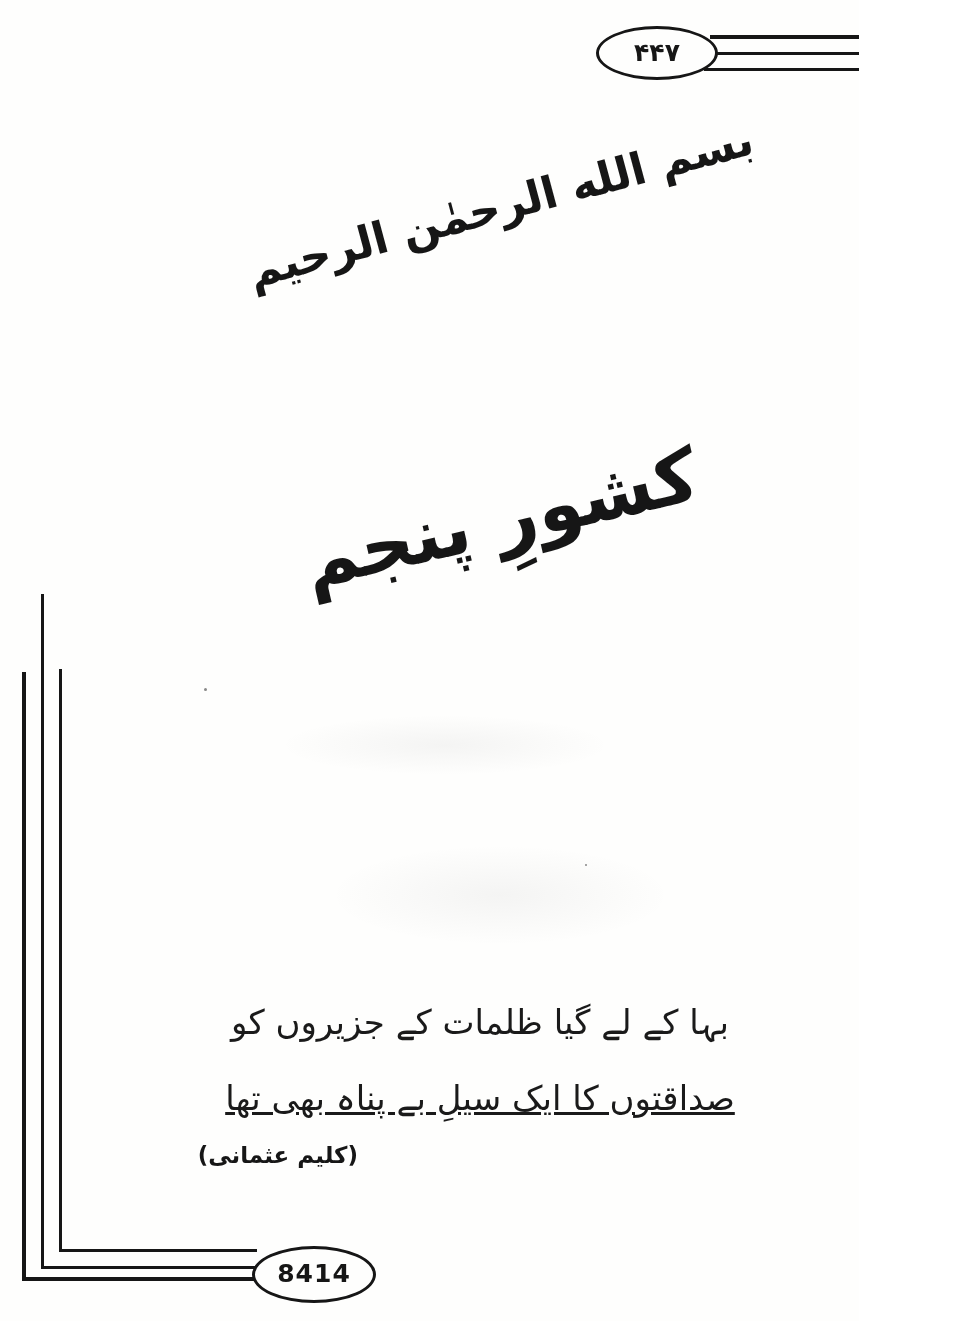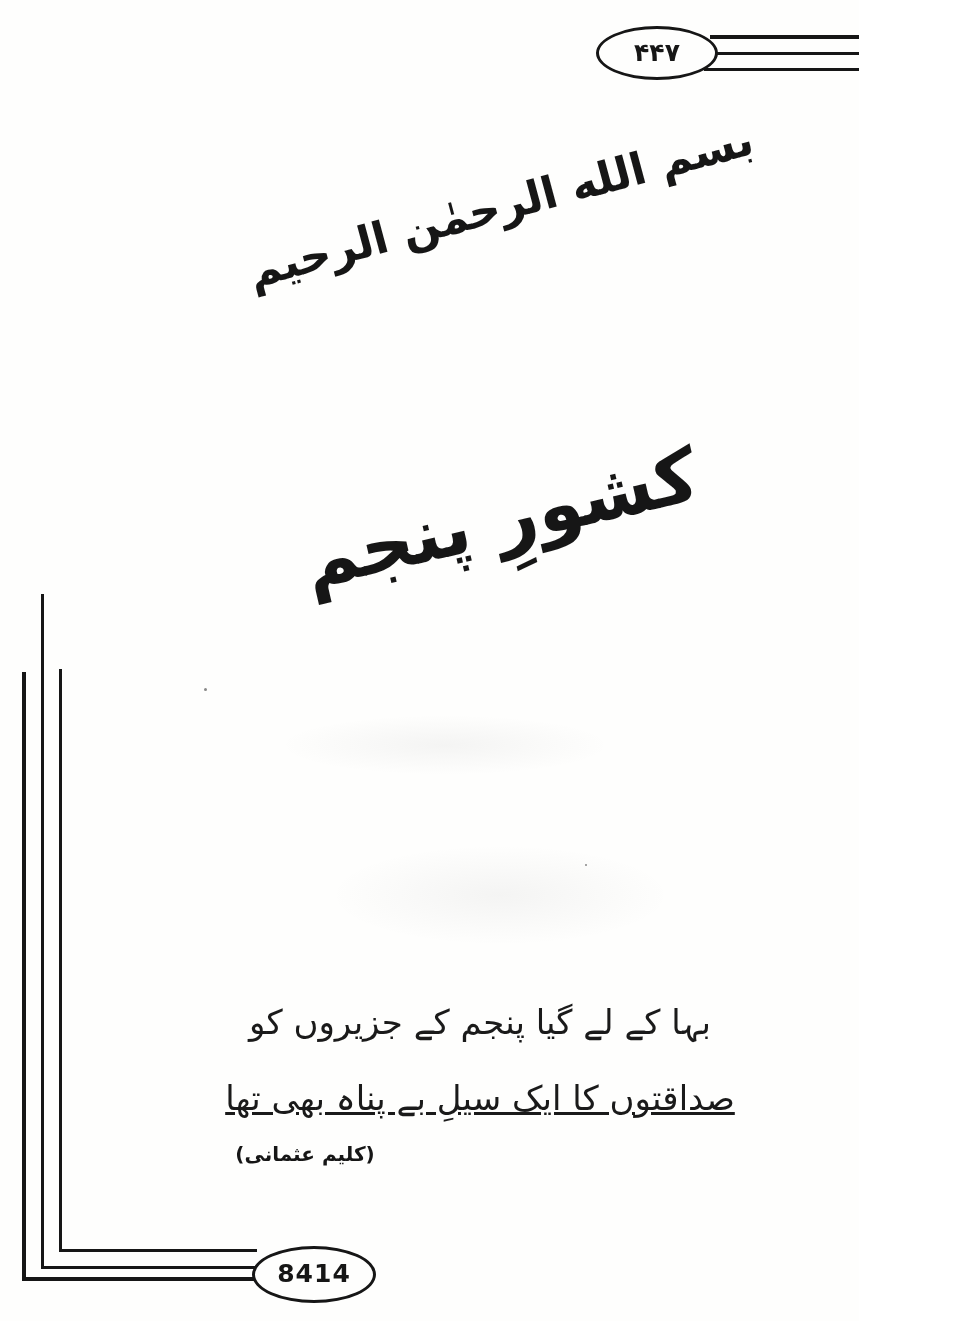--- a/index.html
+++ b/index.html
@@ -85,25 +85,25 @@
     direction: rtl;
     text-align: center;
     font-size: 34px;
     color: #1a1a1a;
     white-space: nowrap;
   }
   .verse-line-1 { top: 1002px; }
   .verse-line-2 { top: 1078px; text-decoration: underline; }
   .attribution {
     position: absolute;
-    left: 230px; top: 1142px;
+    left: 208px; top: 1142px;
     width: 150px;
     direction: rtl;
     text-align: center;
-    font-size: 20px;
+    font-size: 23px;
     font-weight: bold;
     white-space: nowrap;
   }
   
   .smudge {
     position: absolute;
     border-radius: 50%;
     background: radial-gradient(closest-side, rgba(60,60,60,0.05), rgba(60,60,60,0));
     pointer-events: none;
   }
@@ -152,17 +152,17 @@
   <div class="title-wrap">
     <span class="callig">کشورِ پنجم</span>
   </div>
 
   <div class="smudge smudge-1"></div>
   <div class="smudge smudge-2"></div>
   <div class="speck speck-1"></div>
   <div class="speck speck-2"></div>
   <div class="speck speck-3"></div>
 
-  <div class="verse-line verse-line-1">بہا کے لے گیا پنجم کے جزیروں کو</div>
+  <div class="verse-line verse-line-1">بہا کے لے گیا ظلمات کے جزیروں کو</div>
   <div class="verse-line verse-line-2">صداقتوں کا ایک سیلِ بے پناہ بھی تھا</div>
   <div class="attribution">(کلیم عثمانی)</div>
 
 </div>
 
 </body></html>

